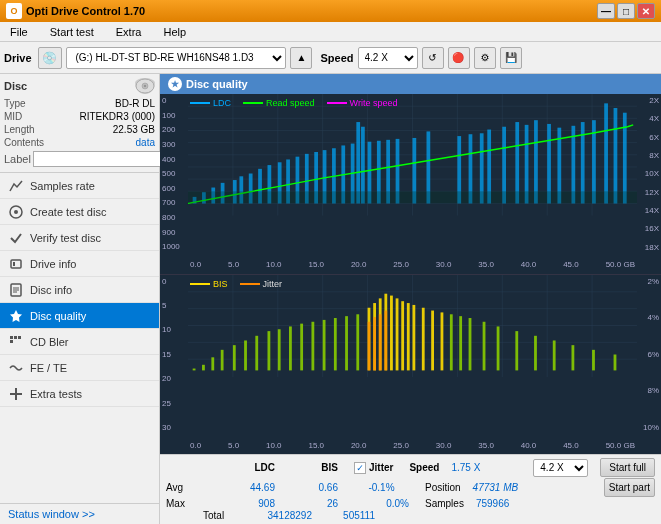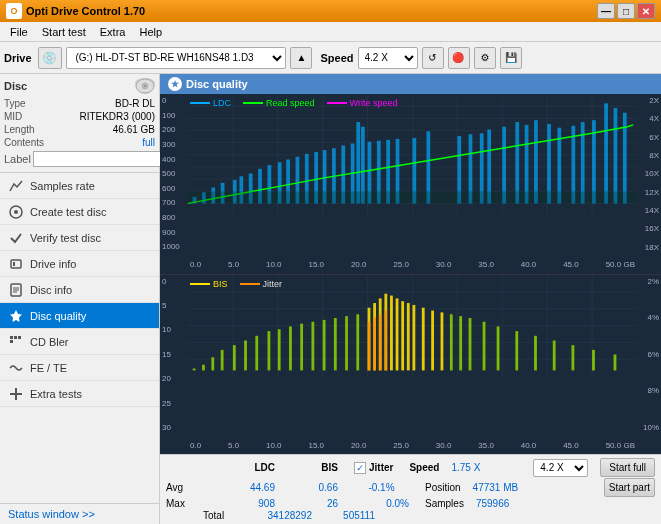--- a/index.html
+++ b/index.html
@@ -24,21 +24,21 @@
     .title-btn.close { background: #e05050; color: #fff; }
 
     
     .menu-bar {
       background: #f0f0f0;
       border-bottom: 1px solid #ccc;
       height: 20px;
       display: flex;
       align-items: center;
       padding: 0 4px;
-      gap: 2px;
+      gap: 10px;
     }
     .menu-item {
       padding: 2px 6px;
       cursor: pointer;
       border-radius: 2px;
       font-size: 11px;
     }
 
     
     .toolbar {
@@ -354,25 +354,25 @@
       <div class="disc-row">
         <span class="disc-key">Type</span>
         <span class="disc-val">BD-R DL</span>
       </div>
       <div class="disc-row">
         <span class="disc-key">MID</span>
         <span class="disc-val">RITEKDR3 (000)</span>
       </div>
       <div class="disc-row">
         <span class="disc-key">Length</span>
-        <span class="disc-val">46.61 GB</span>
+        <span class="disc-val">22.53 GB</span>
       </div>
       <div class="disc-row">
         <span class="disc-key">Contents</span>
-        <span class="disc-val blue">full</span>
+        <span class="disc-val blue">data</span>
       </div>
       <div class="label-row">
         <span class="disc-key">Label</span>
         <input class="label-input" type="text" style="">
         <div class="label-btn">🔍</div>
       </div>
     </div>
 
     <div class="nav-item">
       <div class="nav-icon">
@@ -735,21 +735,21 @@
           <button class="start-full-btn">Start full</button>
         </div>
       </div>
 
       <div class="stats-row">
         <div style="width:36px; font-size:10px;">Avg</div>
         <div style="width:65px; text-align:right; color:#0066cc; font-size:10px;">44.69</div>
         <div style="width:55px; text-align:right; color:#0066cc; font-size:10px;">0.66</div>
         <div style="margin-left:8px; width:55px; text-align:center; color:#0066cc; font-size:10px;">-0.1%</div>
         <div style="margin-left:8px; font-size:10px;">Position</div>
-        <div style="margin-left:4px; color:#0066cc; font-size:10px;">47731 MB</div>
+        <div style="margin-left:4px; color:#0066cc; font-size:10px;font-style:italic;">47731 MB</div>
         <div style="margin-left:auto;">
           <button class="start-part-btn">Start part</button>
         </div>
       </div>
 
       <div class="stats-row">
         <div style="width:36px; font-size:10px;">Max</div>
         <div style="width:65px; text-align:right; color:#0066cc; font-size:10px;">908</div>
         <div style="width:55px; text-align:right; color:#0066cc; font-size:10px;">26</div>
         <div style="margin-left:8px; width:55px; text-align:right; color:#0066cc; font-size:10px;">0.0%</div>

